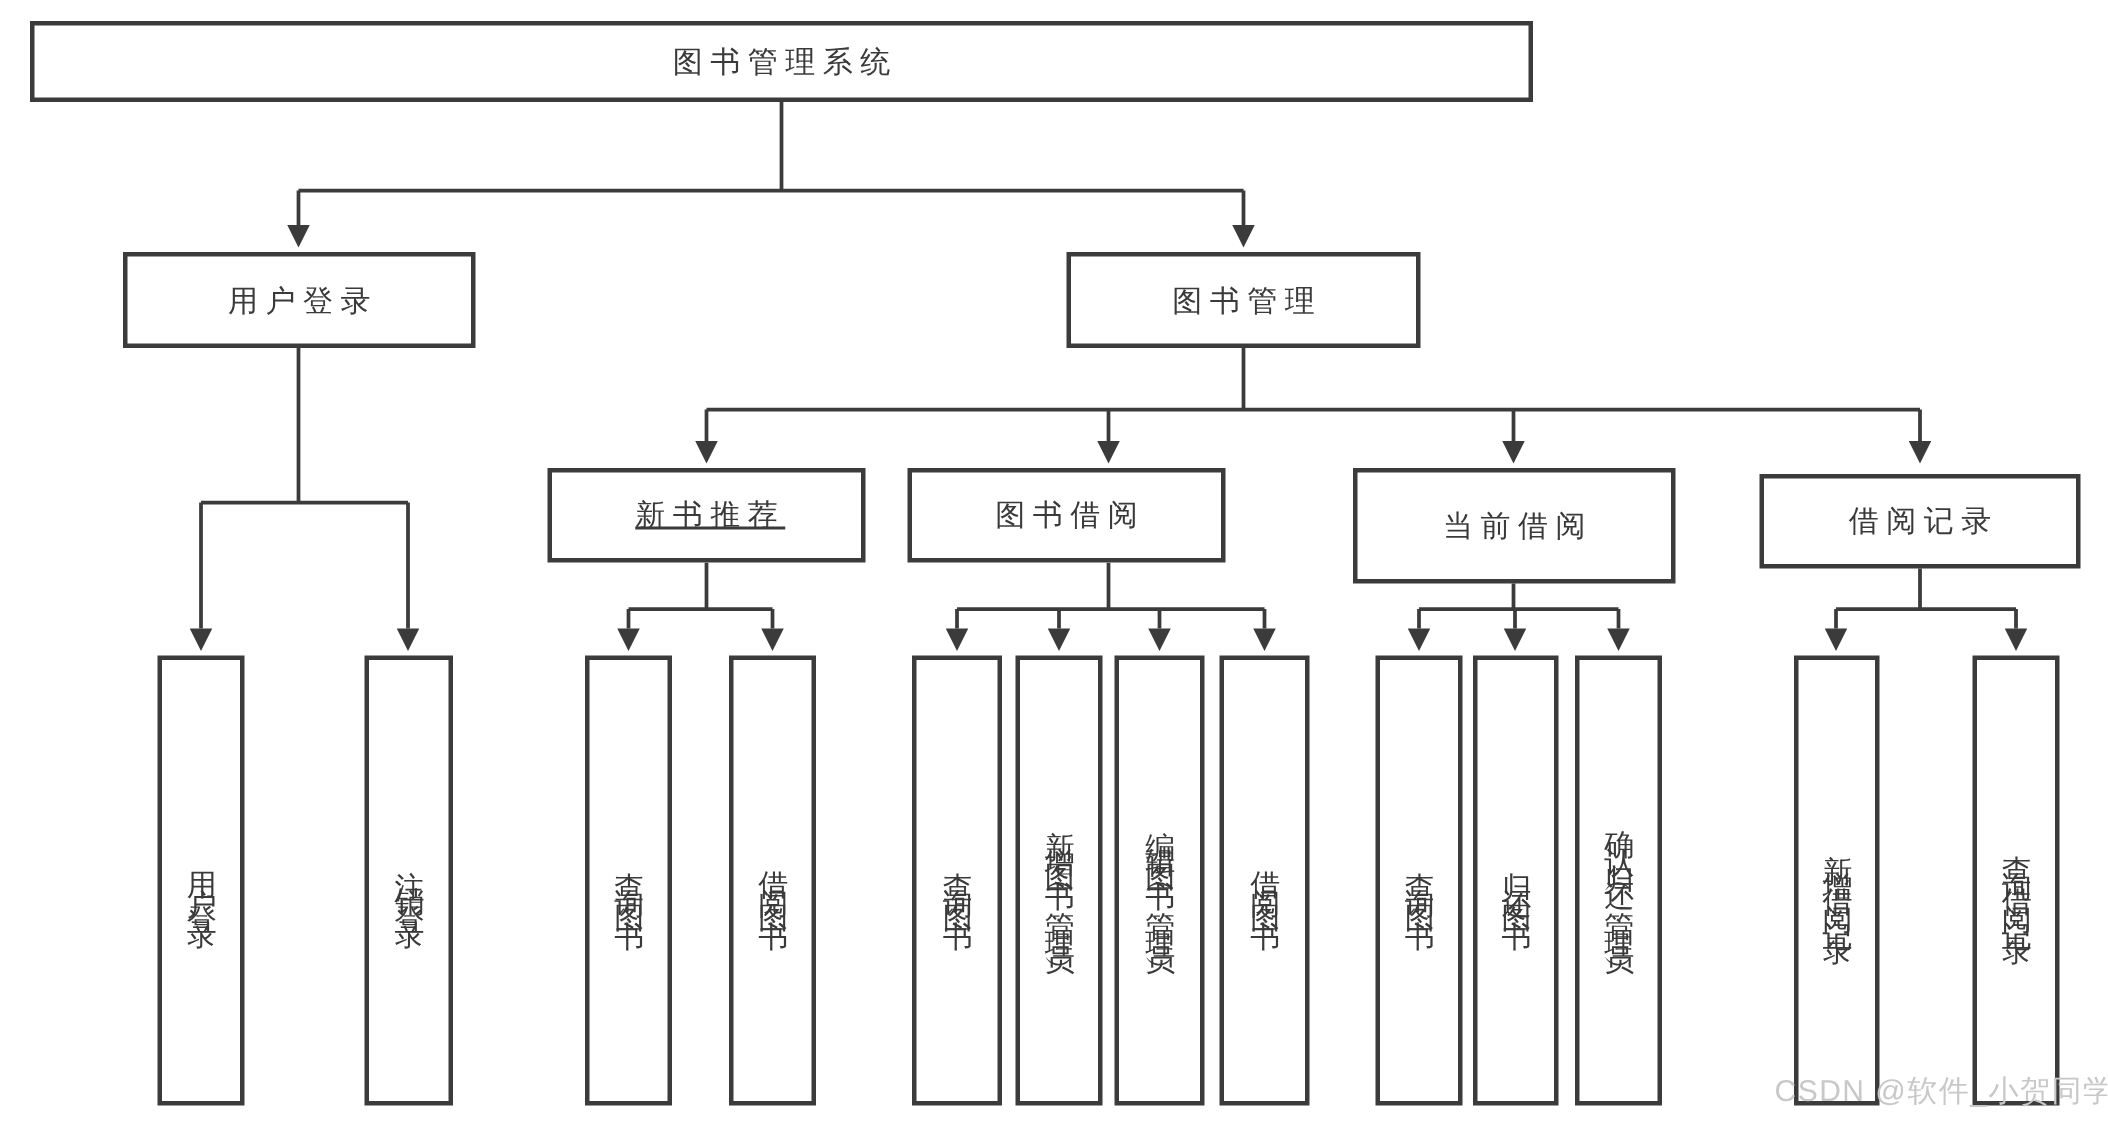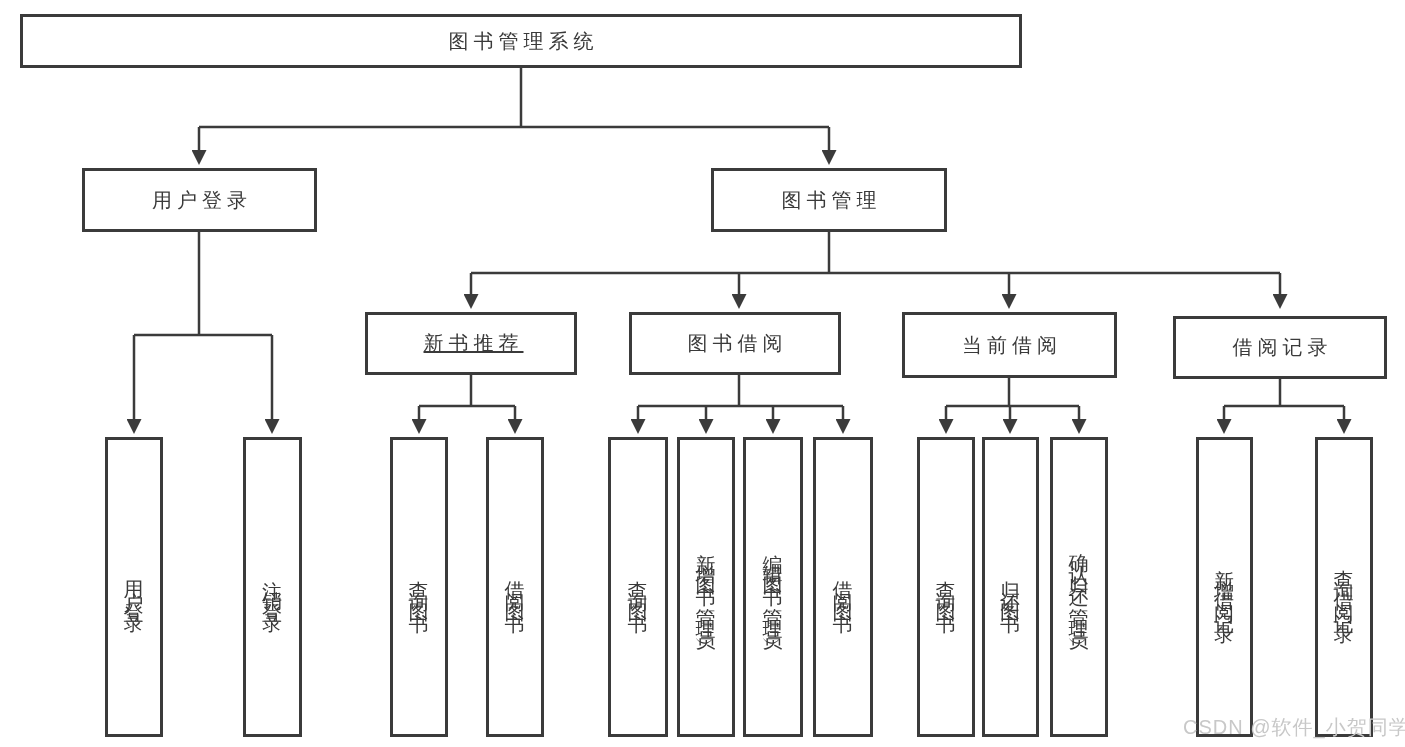--- a/index.html
+++ b/index.html
@@ -109,22 +109,22 @@
       <path d="M1344 406 V419" marker-end="url(#arrow)"></path>
     </g>
   </svg>
 
   <div class="box h-box" style="left:20px; top:14px; width:1002px; height:54px;">图书管理系统</div>
 
   <div class="box h-box" style="left:82px; top:168px; width:235px; height:64px;">用户登录</div>
   <div class="box h-box" style="left:711px; top:168px; width:236px; height:64px;">图书管理</div>
 
   <div class="box h-box" style="left:365px; top:312px; width:212px; height:63px;text-decoration:underline;">新书推荐</div>
-  <div class="box h-box" style="left:629px; top:312px; width:212px; height:63px;">图书借阅</div>
-  <div class="box h-box" style="left:902px; top:312px; width:215px; height:66px;">当前借阅</div>
+  <div class="box h-box" style="left:605px; top:312px; width:212px; height:63px;">图书借阅</div>
+  <div class="box h-box" style="left:902px; top:312px; width:215px; height:77px;">当前借阅</div>
   <div class="box h-box" style="left:1173px; top:316px; width:214px; height:63px;">借阅记录</div>
 
   <div class="box v-box" style="left:105px; top:437px; width:58px; height:300px;">
     <span>用户登录</span>
   </div>
   <div class="box v-box" style="left:243px; top:437px; width:59px; height:300px;">
     <span>注销登录</span>
   </div>
 
   <div class="box v-box" style="left:390px; top:437px; width:58px; height:300px;">

